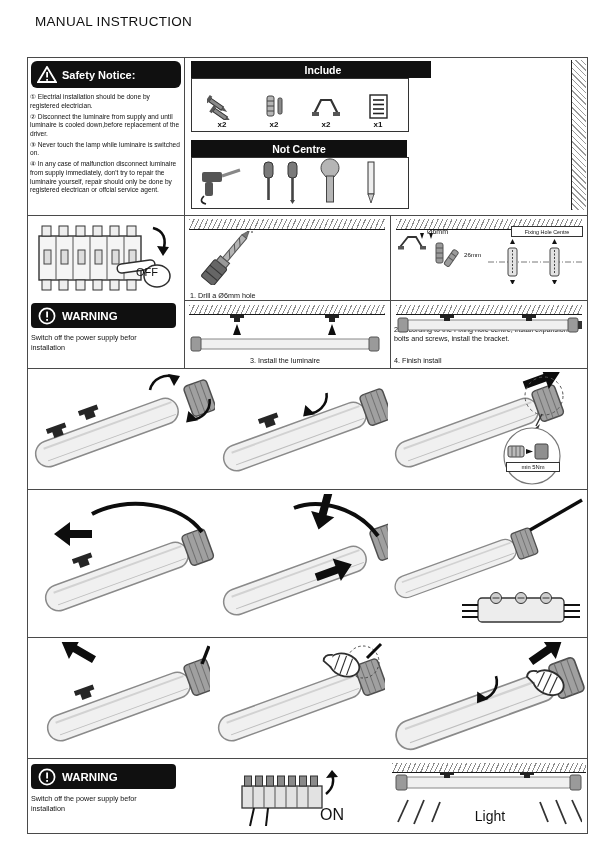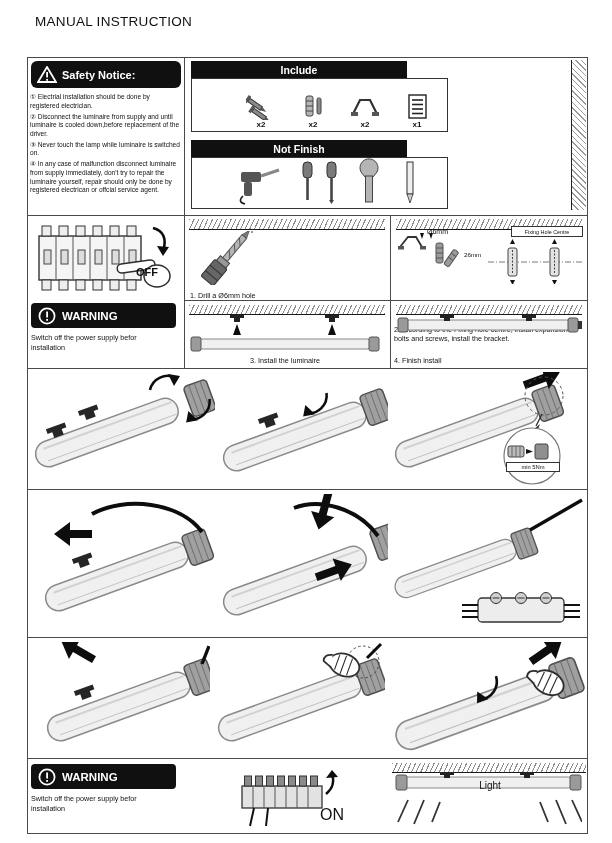--- a/index.html
+++ b/index.html
@@ -9,21 +9,21 @@
   .hline{height:0;border-top:1.2px solid #4a4a4a;}
   .vline{width:0;border-left:1.2px solid #4a4a4a;}
   .title{left:35px;top:14px;font-size:13.5px;font-weight:normal;letter-spacing:.3px;}
   .blackbar{background:#101010;color:#fff;font-weight:bold;display:flex;align-items:center;}
   .center{justify-content:center;}
   .hatch{background:repeating-linear-gradient(115deg,#8c8c8c 0,#8c8c8c 1px,transparent 1px,transparent 4.2px);border-bottom:1.6px solid #1a1a1a;}
   .hatch-v{background:repeating-linear-gradient(45deg,#9a9a9a 0,#9a9a9a 1px,transparent 1px,transparent 4px);border-left:1.4px solid #222;}
   .tiny{font-size:6.6px;line-height:1.3;}
   .steplabel{font-size:7.2px;line-height:1.25;}
   .qty{font-size:8px;font-weight:bold;text-align:center;}
-  .boxed{border:1px solid #333;background:#fff;text-align:center;padding-left:39px;}
+  .boxed{border:1px solid #333;background:#fff;text-align:center;}
   p{margin:0 0 2.5px 0;}
   svg{display:block;}
 </style>
 </head>
 <body>
 
 <svg width="0" height="0" class="abs" aria-hidden="true">
   <defs>
     <g id="d-body">
       <rect x="0" y="0" width="150" height="26" rx="13" fill="#f0f0f0" stroke="#8a8a8a" stroke-width="1.5"></rect>
@@ -81,21 +81,21 @@
   </svg>
   <span>Safety Notice:</span>
 </div>
 <div class="abs tiny" style="left:30px;top:93px;width:151px;">
   <p>① Electrial installation should be done by registered electrician.</p>
   <p>② Disconnect the luminaire from supply and until luminaire is cooled down,before replacement of the driver.</p>
   <p>③ Never touch the lamp while luminaire is switched on.</p>
   <p>④ In any case of malfunction disconnect luminaire from supply immediately, don't try to repair the luminaire yourself, repair should only be done by registered electrican or offcial service agent.</p>
 </div>
 
-<div class="abs blackbar center" style="left:191px;top:61px;width:216px;height:17px;font-size:10.5px;">
+<div class="abs blackbar center" style="left:191px;top:61px;width:216px;height:17px;font-size:10.5px;padding-left:24px;">
   <span>Include</span>
 </div>
 <div class="abs boxed" style="left:191px;top:78px;width:216px;height:52px;">
   <div style="display:flex;justify-content:space-around;align-items:flex-end;height:100%;padding:3px 4px 2px 4px;box-sizing:border-box;">
     <div>
       <svg width="30" height="26">
         <g transform="translate(3,6) rotate(35)">
             <rect x="0" y="-2" width="15" height="4" fill="#8a8a8a" stroke="#333"></rect>
             <rect x="-3" y="-4" width="3" height="8" fill="#555"></rect>
             <polygon points="15,-2 21,0 15,2" fill="#555"></polygon>
@@ -133,21 +133,21 @@
         <line x1="10" y1="10.5" x2="21" y2="10.5" stroke="#222" stroke-width="1.6"></line>
         <line x1="10" y1="15" x2="21" y2="15" stroke="#222" stroke-width="1.6"></line>
         <line x1="10" y1="19.5" x2="21" y2="19.5" stroke="#222" stroke-width="1.6"></line>
       </svg>
       <div class="qty">x1</div>
     </div>
   </div>
 </div>
 
 <div class="abs blackbar center" style="left:191px;top:140px;width:216px;height:17px;font-size:10.5px;">
-  <span>Not Finish</span>
+  <span>Not Centre</span>
 </div>
 <div class="abs boxed" style="left:191px;top:157px;width:216px;height:50px;">
   <svg width="214" height="48">
     <g>
       <rect x="10" y="14" width="20" height="10" rx="2" fill="#555"></rect>
       <rect x="13" y="24" width="8" height="14" rx="2" fill="#555"></rect>
       <line x1="30" y1="18" x2="48" y2="12" stroke="#888" stroke-width="3"></line>
       <path d="M12,38 q-6,6 2,8" fill="none" stroke="#222" stroke-width="1.6"></path>
     </g>
     <g>
@@ -199,21 +199,21 @@
     <rect x="94" y="60" width="9" height="10" fill="#eee" stroke="#333"></rect>
   <g>
     <rect x="84" y="42" width="38" height="9" rx="4.5" fill="#fff" stroke="#2e2e2e" stroke-width="1.5" transform="rotate(-8 103 46)"></rect>
     <ellipse cx="124" cy="56" rx="13" ry="11" fill="#fff" stroke="#2e2e2e" stroke-width="1.5"></ellipse>
   </g>
   <g>
     <path d="M120,8 q16,4 10,24" fill="none" stroke="#0d0d0d" stroke-width="2.6"></path>
     <polygon points="130,36 124,26 136,27" fill="#0d0d0d"></polygon>
   </g>
 </svg>
-<div class="abs" style="left:136px;top:266px;font-size:11px;font-weight:bold;">OFF</div>
+<div class="abs" style="left:136px;top:266px;font-size:11px;font-weight:normal;">OFF</div>
 
 <div class="abs blackbar" style="left:31px;top:303px;width:145px;height:25px;border-radius:4px;font-size:11.5px;">
   <svg width="18" height="18" style="margin:0 6px 0 7px">
     <circle cx="9" cy="9" r="7.6" fill="none" stroke="#fff" stroke-width="1.7"></circle>
     <rect x="8.2" y="4.5" width="1.8" height="6" fill="#fff"></rect>
     <rect x="8.2" y="12" width="1.8" height="1.8" fill="#fff"></rect>
   </svg>
   <span>WARNING</span>
 </div>
 <div class="abs" style="left:31px;top:333px;width:120px;font-size:7.2px;line-height:1.35;">Switch off the power supply befor installation</div>
@@ -469,13 +469,13 @@
   <path d="M128,0 h14 v3 h-4 v3 h-6 v-3 h-4 z" fill="#222"></path>
 </svg>
 <svg class="abs" style="left:396px;top:798px;" width="186" height="30">
   <line x1="12" y1="2" x2="2" y2="24" stroke="#333" stroke-width="1.8"></line>
   <line x1="28" y1="2" x2="18" y2="26" stroke="#333" stroke-width="1.8"></line>
   <line x1="44" y1="4" x2="36" y2="24" stroke="#333" stroke-width="1.8"></line>
   <line x1="144" y1="4" x2="152" y2="24" stroke="#333" stroke-width="1.8"></line>
   <line x1="160" y1="2" x2="170" y2="26" stroke="#333" stroke-width="1.8"></line>
   <line x1="176" y1="2" x2="186" y2="24" stroke="#333" stroke-width="1.8"></line>
 </svg>
-<div class="abs" style="left:430px;top:780px;width:120px;text-align:center;font-size:10px;">Light</div>
+<div class="abs" style="left:430px;top:808px;width:120px;text-align:center;font-size:14px;">Light</div>
 
 </body></html>

